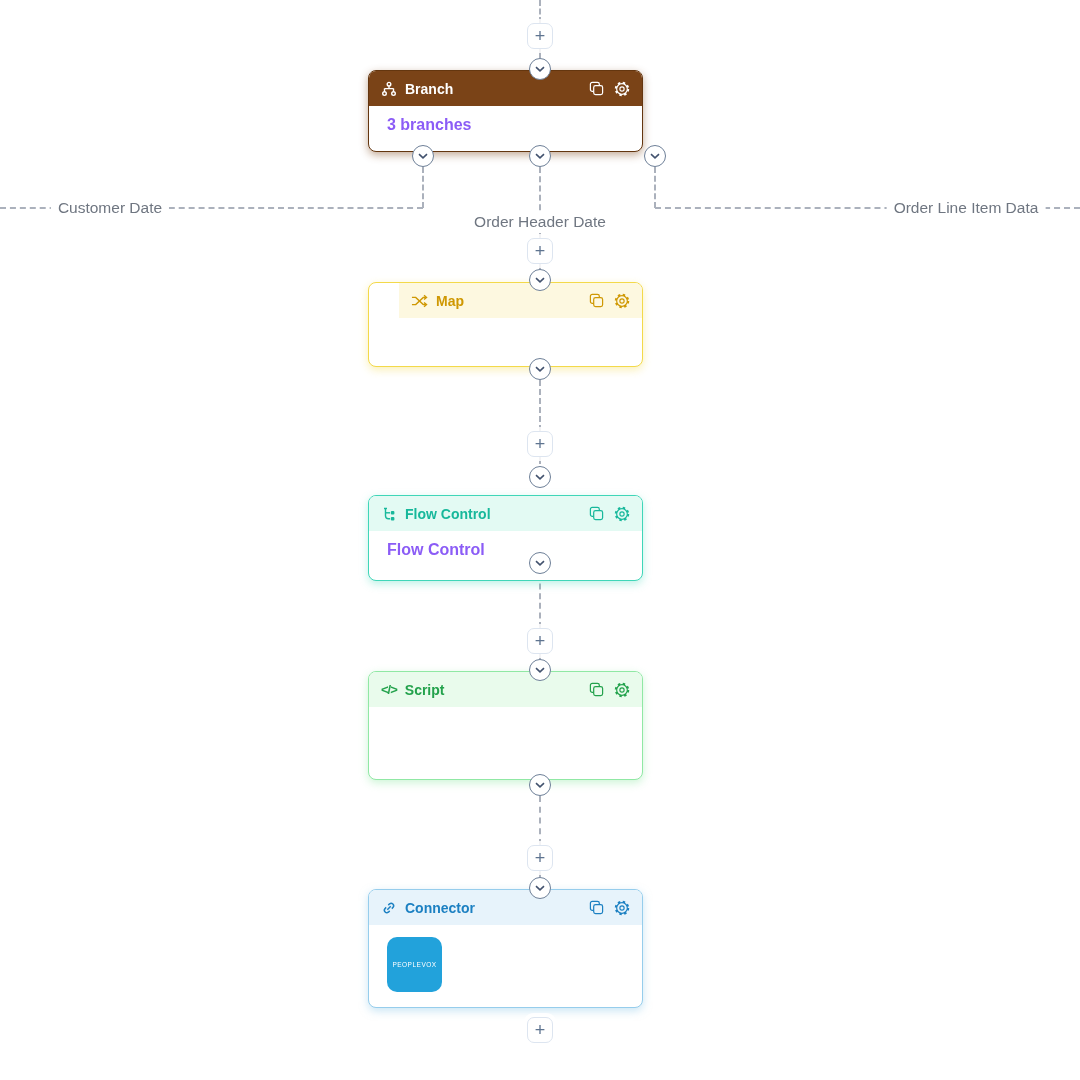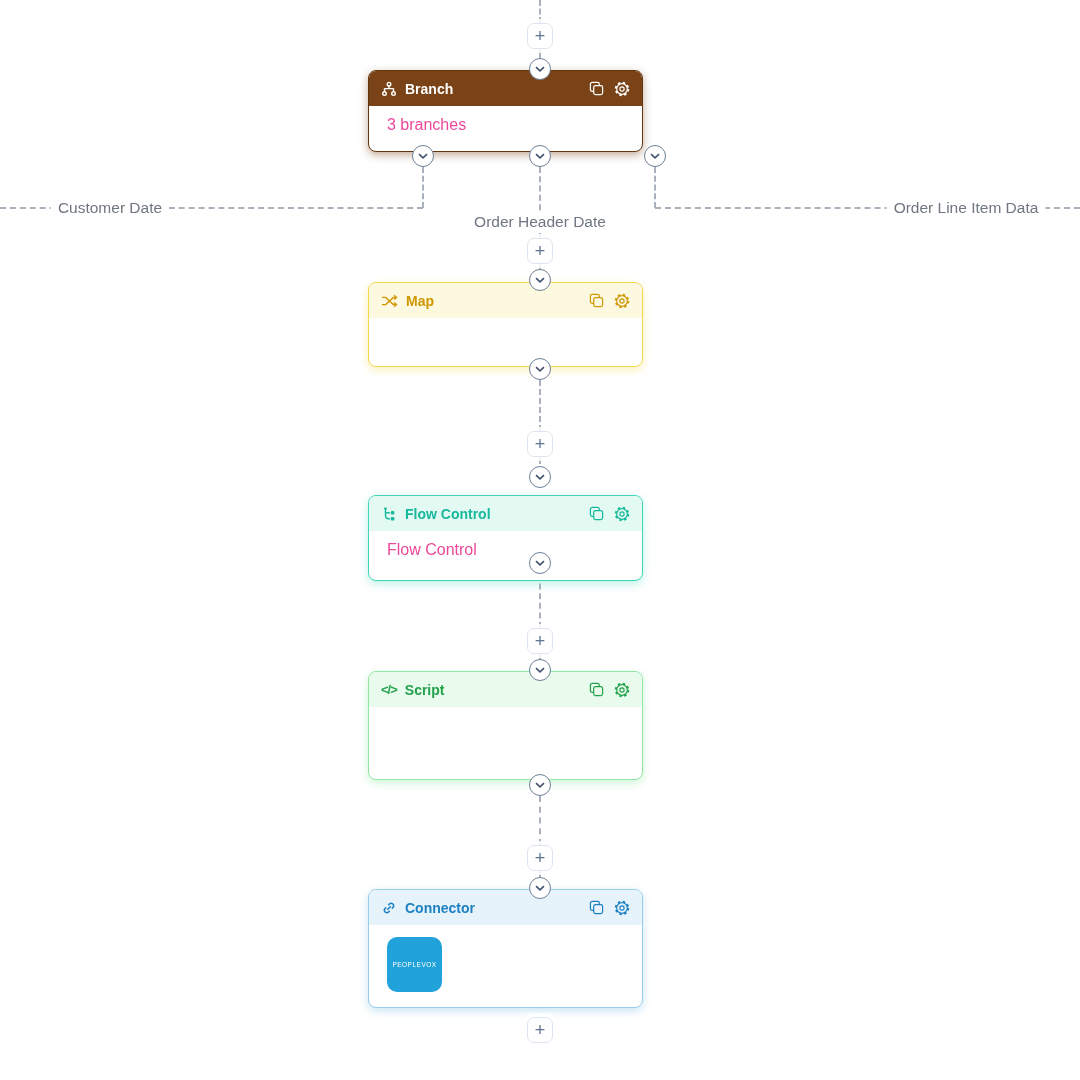--- a/index.html
+++ b/index.html
@@ -30,21 +30,21 @@
   .node { position:absolute; left:368px; width:275px; border:1.6px solid var(--border);
           border-radius:8px; background:#fff; z-index:3;
           box-shadow:0 3px 8px var(--shadow); overflow:hidden; }
   .hdr { height:35px; background:var(--hdr-bg); display:flex; align-items:center;
          padding:0 12px; gap:8px; }
   .ntitle { color:var(--title); font-size:14px; font-weight:bold; flex:1; }
   .nicon { color:var(--title); display:flex; align-items:center; }
   .hicons { display:flex; gap:10px; align-items:center; color:var(--accent); }
   .hicon { display:flex; align-items:center; cursor:pointer; }
   .nbody { padding:10px 18px; }
-  .btitle { color:#ec4899; font-size:16px; font-weight:normal; }
+  .btitle { color:#8b5cf6; font-size:16px; font-weight:bold; }
   .bsub { color:#8d96a4; font-size:13.5px; margin-bottom:4px; }
   .brow { display:flex; align-items:center; gap:9px; }
 
   .php-badge { display:inline-block; background:#323d52; color:#fff; font-size:9.5px;
                font-weight:bold; font-style:italic; width:30px; height:15px;
                line-height:15px; text-align:center; border-radius:8px; }
 
   .logo { width:55px; height:55px; background:#22a2db; border-radius:10px;
           display:flex; align-items:center; justify-content:center; flex-shrink:0; }
   .logo span { color:#fff; font-size:6.5px; letter-spacing:.5px; }
@@ -169,21 +169,21 @@
               <circle cx="9" cy="9" r="2.4" fill="none" stroke="currentColor" stroke-width="1.3"></circle>
             </svg>
         </span>
       </span>
     </div>
     <div class="nbody">
       <div class="btitle">3 branches</div>
     </div>
   </div>
 
-  <div class="node" style="top: 282px; height: 85px; --accent: #cf9803; --title: #cf9803; --hdr-bg: #fdf8e0; --border: #f3d94a; --shadow: rgba(243,217,74,0.4);">
+  <div class="node" style="top: 282px; height: 85px; padding-left: 30px; --accent: #cf9803; --title: #cf9803; --hdr-bg: #fdf8e0; --border: #f3d94a; --shadow: rgba(243,217,74,0.4);">
     <div class="hdr">
       <span class="nicon">
         <svg width="17" height="14" viewBox="0 0 18 14" fill="none" stroke="currentColor" stroke-width="1.5">
           <path d="M1 3.2h4l8 7.6h2.5"></path>
             <path d="M1 10.8h4l8-7.6h2.5"></path>
           <path d="M13.8 1l2.6 2.2-2.6 2.2"></path>
             <path d="M13.8 8.6l2.6 2.2-2.6 2.2"></path>
         </svg>
       </span>
       <span class="ntitle">Map</span>

